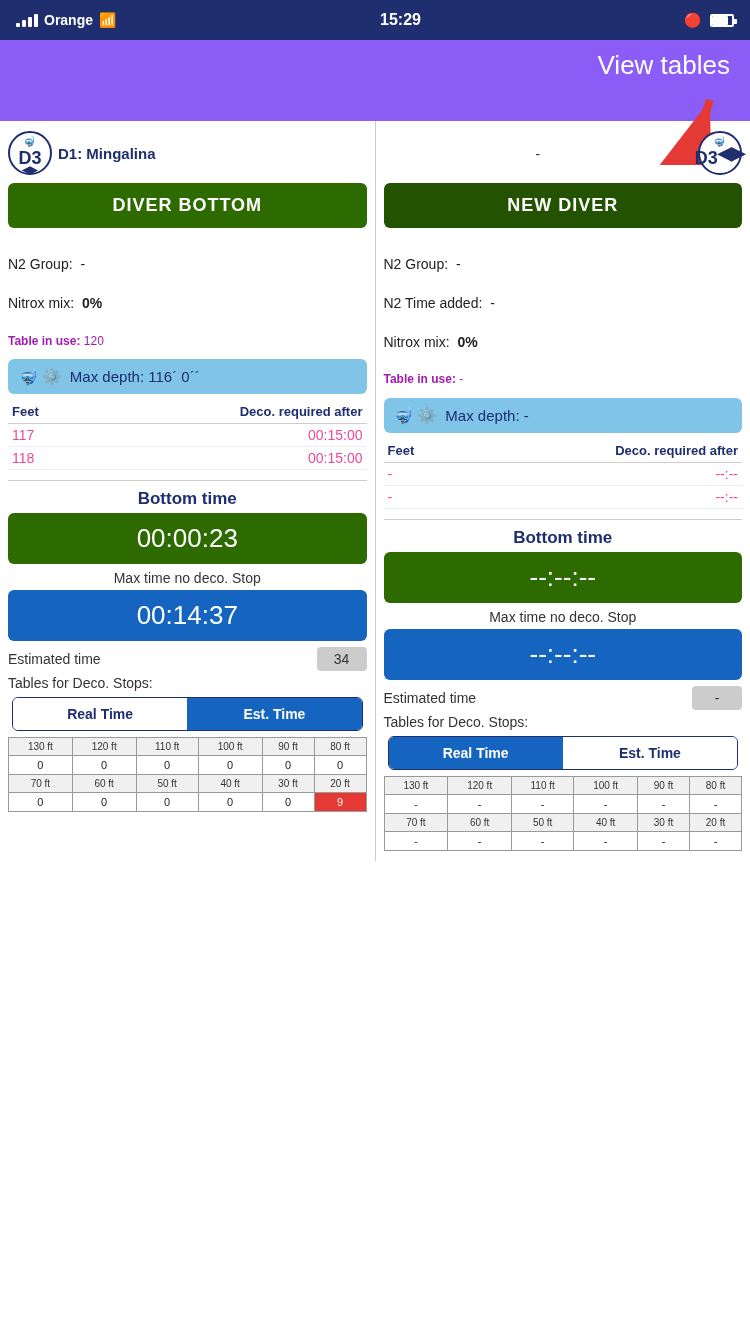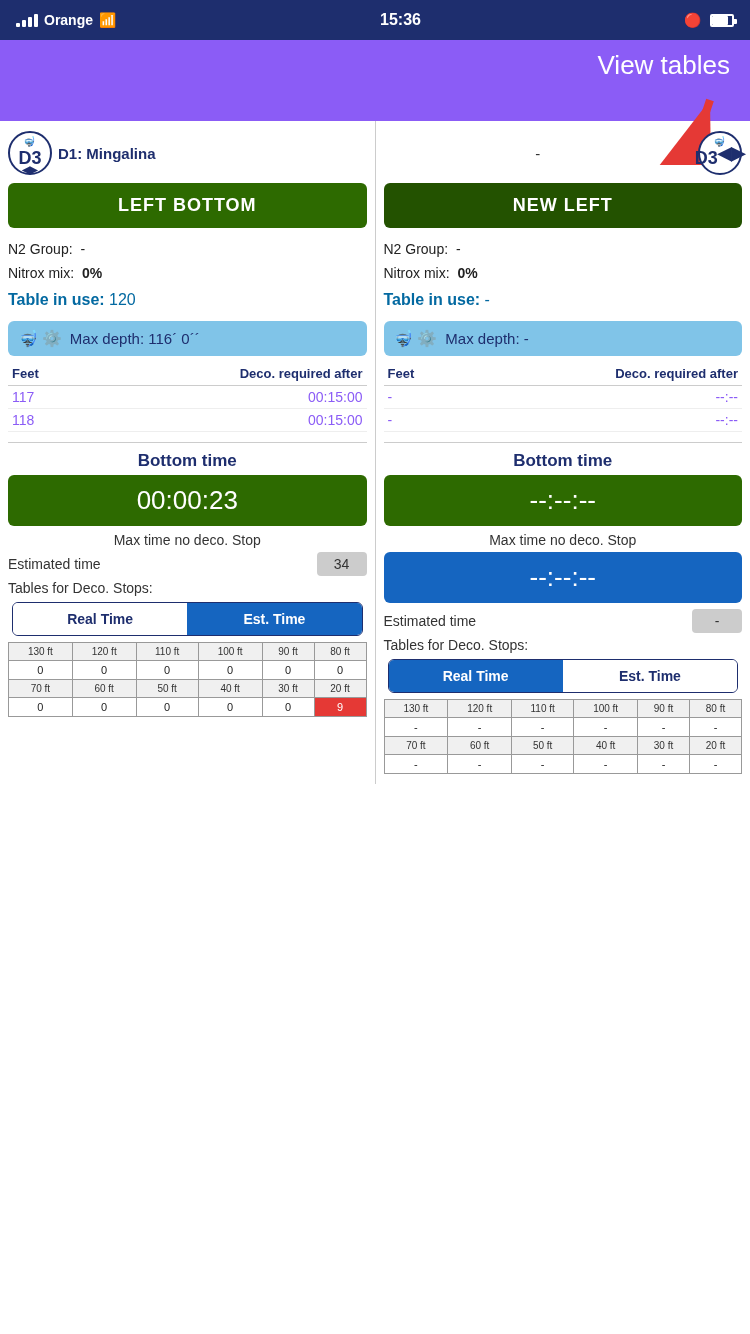--- a/index.html
+++ b/index.html
@@ -149,23 +149,24 @@
     }
     .btn-green { background: #2d6a00; }
     .btn-dark-green { background: #235200; }
 
     
     .info-section { margin-bottom: 6px; }
     .info-row {
       font-size: 14px;
       color: #222;
       line-height: 1.7;
+      margin-top: 15px;
     }
     .info-row span { font-weight: normal; }
-    .info-row.bold-value { font-weight: 600; color: #0369a1; font-size: 16px; }
+    .info-row.bold-value { font-weight: 600; color: #a21caf; font-size: 12px; }
 
     
     .depth-bar {
       background: #80c4e8;
       border-radius: 6px;
       padding: 8px 10px;
       display: flex;
       align-items: center;
       gap: 8px;
       margin: 8px 0;
@@ -185,21 +186,21 @@
       font-size: 13px;
       font-weight: 700;
       color: #1e2e6e;
       padding-bottom: 4px;
       border-bottom: 1px solid #ccc;
     }
     .deco-table-row {
       display: flex;
       justify-content: space-between;
       font-size: 14px;
-      color: #8b5cf6;
+      color: #ec4899;
       padding: 3px 0;
       border-bottom: 1px solid #eee;
     }
     .col-feet { width: 40%; text-align: left; padding-left: 4px; }
     .col-deco { width: 60%; text-align: right; padding-right: 4px; }
 
     
     .section-title {
       text-align: center;
       font-size: 17px;
@@ -309,21 +310,21 @@
   <div class="status-left">
     <div class="signal-bars">
       <div class="bar bar1"></div>
       <div class="bar bar2"></div>
       <div class="bar bar3"></div>
       <div class="bar bar4"></div>
     </div>
     <span>Orange</span>
     <span>📶</span>
   </div>
-  <div class="status-center">15:36</div>
+  <div class="status-center">15:29</div>
   <div class="status-right">
     <span>🔴</span>
     <div class="battery">
       <div class="battery-fill"></div>
     </div>
   </div>
 </div>
 
 <div style="background:#8b5cf6; padding:10px 20px 40px; position:relative;">
   <div style="display:flex; justify-content:flex-end; align-items:center;">
@@ -347,21 +348,21 @@
     <div class="panel-header">
       <div class="diver-badge">
         <span style="font-size:10px; position:absolute; top:3px;">🤿</span>
         <span style="margin-top:10px;">D3</span>
         <div class="arrows">◀▶</div>
       </div>
       <span class="diver-name">D1: Mingalina</span>
     </div>
 
     
-    <button class="action-btn btn-green">LEFT BOTTOM</button>
+    <button class="action-btn btn-green">DIVER BOTTOM</button>
 
     
     <div class="info-section">
       <div class="info-row">N2 Group: &nbsp;<span>-</span></div>
       <div class="info-row">Nitrox mix: &nbsp;<strong>0%</strong></div>
       <div class="info-row bold-value">Table in use: <span>120</span></div>
     </div>
 
     
     <div class="depth-bar">
@@ -388,20 +389,21 @@
       </div>
     </div>
 
     <div style="border-top:1px solid #ccc; margin:6px 0;"></div>
 
     
     <div class="section-title">Bottom time</div>
     <div class="timer-green">00:00:23</div>
 
     <div class="max-time-label">Max time no deco. Stop</div>
+    <div class="timer-blue">00:14:37</div>
 
     
     <div class="est-row">
       <span class="est-label">Estimated time</span>
       <span class="est-value">34</span>
     </div>
 
     
     <div class="deco-stops-label">Tables for Deco. Stops:</div>
 
@@ -455,25 +457,26 @@
     <div class="panel-header">
       <span class="dash-label">-</span>
       <div class="right-badge">
         <span style="font-size:10px; position:absolute; top:3px;">🤿</span>
         <span style="margin-top:10px;">D3</span>
         <div class="arrows">◀▶</div>
       </div>
     </div>
 
     
-    <button class="action-btn btn-dark-green">NEW LEFT</button>
+    <button class="action-btn btn-dark-green">NEW DIVER</button>
 
     
     <div class="info-section">
       <div class="info-row">N2 Group: &nbsp;<span>-</span></div>
+      <div class="info-row">N2 Time added: &nbsp;<span>-</span></div>
       <div class="info-row">Nitrox mix: &nbsp;<strong>0%</strong></div>
       <div class="info-row bold-value">Table in use: <span>-</span></div>
     </div>
 
     
     <div class="depth-bar">
       <div class="icons">
         <span>🤿</span>
         <span>⚙️</span>
       </div>

